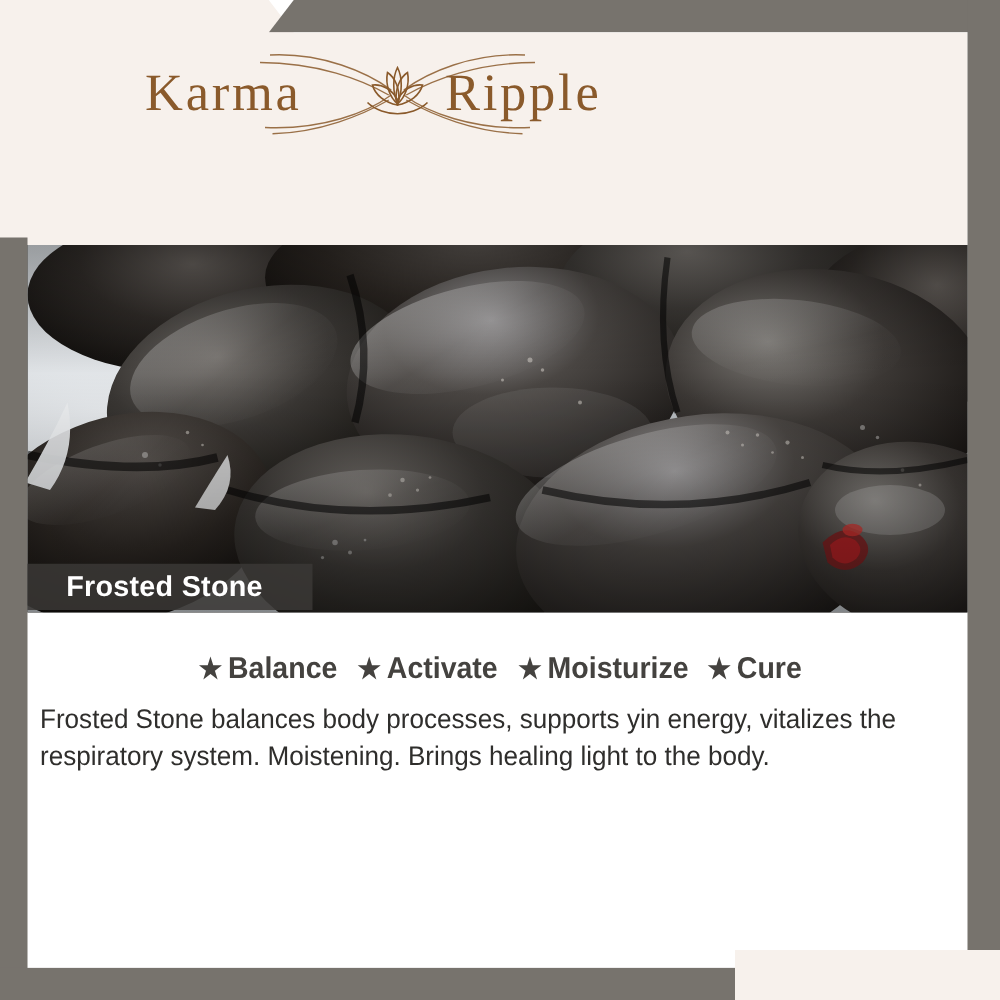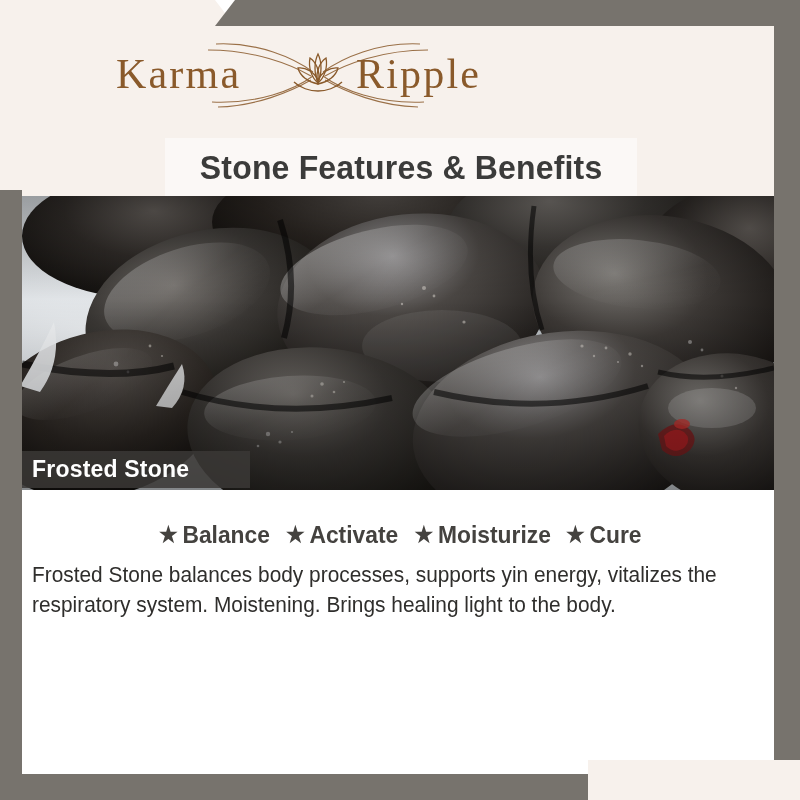--- a/index.html
+++ b/index.html
@@ -96,21 +96,21 @@
     position:absolute; top:451px; left:22px;
     width:228px; height:37px;
     background:rgba(58,56,54,0.86);
     display:flex; align-items:center;
   }
   .stone-banner-label {
     color:#ffffff;
     font-size:23px;
     font-weight:bold;
     letter-spacing:0.2px;
-    padding-left:10px;
+    padding-left:31px;
     white-space:nowrap;
   }
 
   
   .benefits {
     position:absolute; top:521px; left:0; width:800px;
     display:flex; align-items:center; justify-content:center;
     gap:0px;
   }
   .benefit {
@@ -170,23 +170,20 @@
         <path d="M210 45 C204 40, 200 30, 202 20 C208 24, 212 33, 211 43 Z"></path>
         <path d="M210 45 C216 40, 220 30, 218 20 C212 24, 208 33, 209 43 Z"></path>
         <path d="M210 44 C206 36, 206 24, 210 16 C214 24, 214 36, 210 44 Z"></path>
         <path d="M186 44 C192 50, 202 53, 210 53 C218 53, 228 50, 234 44"></path>
       </g>
       <text class="logo-word" x="8" y="50" text-anchor="start" font-family="Liberation Serif, serif" font-size="42" fill="#8a5a2b" letter-spacing="2">Karma</text>
       <text class="logo-word" x="248" y="50" text-anchor="start" font-family="Liberation Serif, serif" font-size="42" fill="#8a5a2b" letter-spacing="2">Ripple</text>
     </svg>
   </div>
 
-  <div class="title-band">
-    <span class="title-text">Stone Features &amp; Benefits</span>
-  </div>
 
   <div class="photo">
     <svg viewBox="0 0 752 294" preserveAspectRatio="none">
       <defs>
         <radialGradient id="bgGlow" cx="8%" cy="45%" r="60%">
           <stop offset="0%" stop-color="#e9ecef"></stop>
           <stop offset="100%" stop-color="#b9bec2"></stop>
         </radialGradient>
         <radialGradient id="s1" cx="38%" cy="28%" r="78%">
           <stop offset="0%" stop-color="#6e6a66"></stop>

